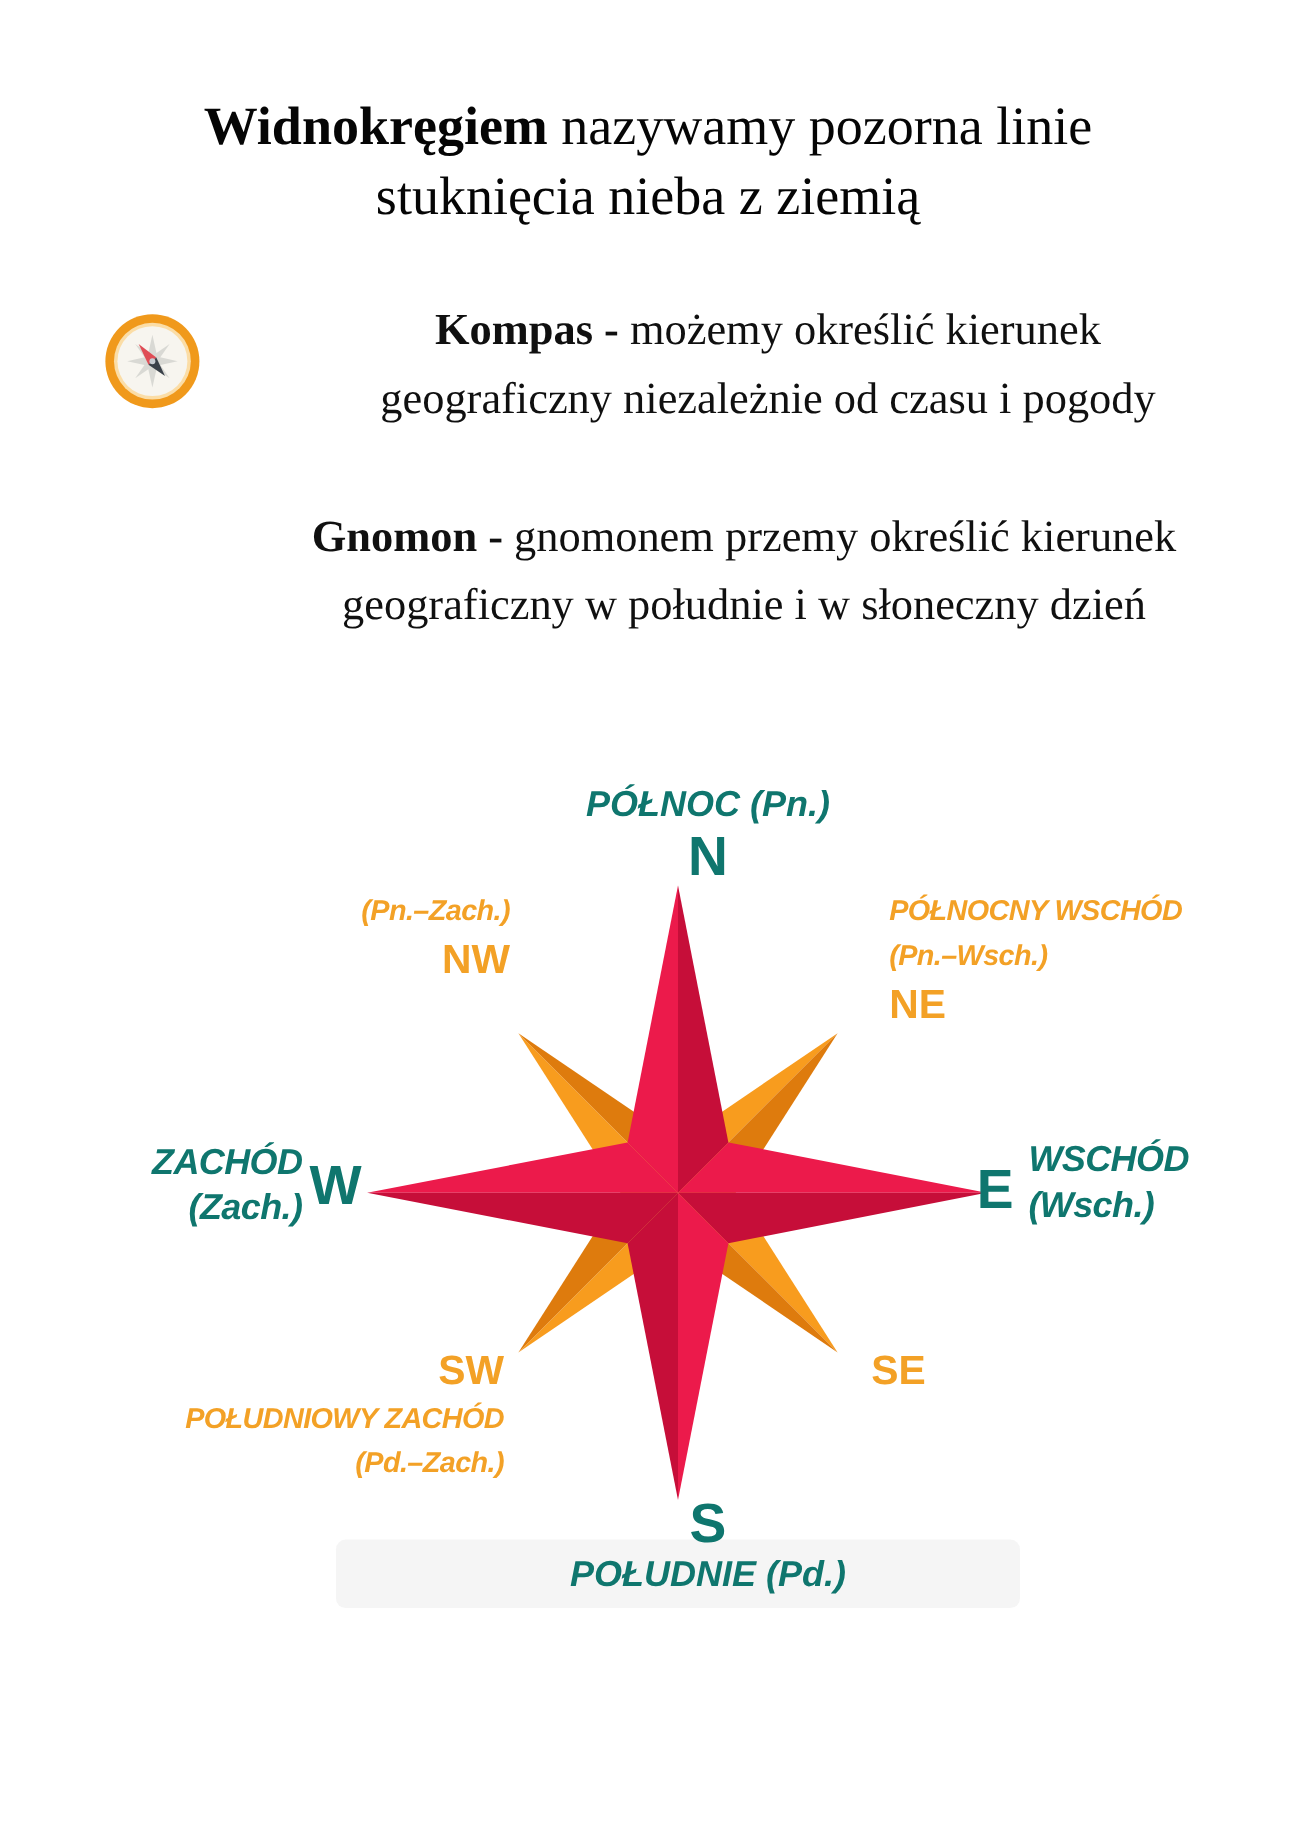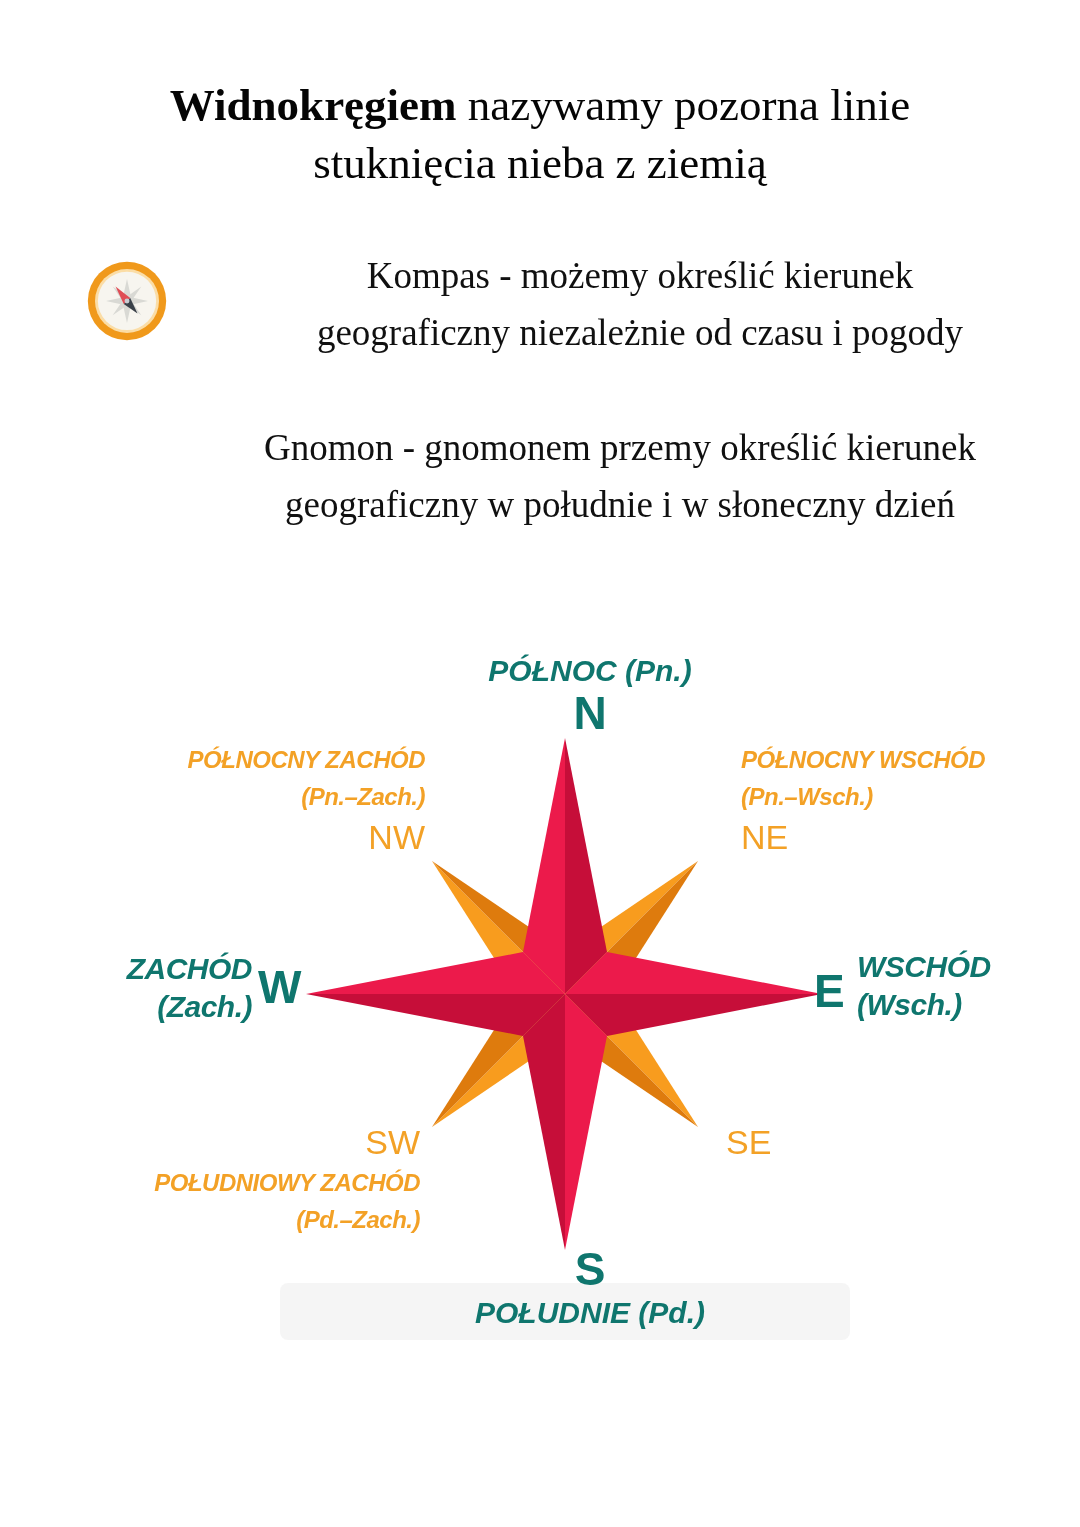--- a/index.html
+++ b/index.html
@@ -4,42 +4,42 @@
 <style>
   html,body{margin:0;padding:0;background:#ffffff;}
   .page{position:relative;width:1080px;height:1527px;background:#ffffff;overflow:hidden;
         font-family:"Liberation Serif",serif;color:#0d0d0d;}
 
   
   .title{position:absolute;top:76px;left:0;width:1080px;text-align:center;
          font-size:45px;line-height:58px;color:#050505;}
   .title .bold{font-weight:bold;}
   .para{position:absolute;text-align:center;font-size:37px;line-height:57px;color:#101010;}
-  .para .bold{font-weight:normal;text-align:right;}
+  .para .bold{font-weight:bold;text-align:right;}
   .para-kompas{top:247px;left:200px;width:880px;}
   .para-gnomon{top:419px;left:140px;width:960px;}
 
   
   .compass-icon{position:absolute;left:84px;top:256px;width:86px;height:88px;}
 
   
   .diagram{position:absolute;left:120px;top:620px;width:940px;height:720px;
            font-family:"Liberation Sans",sans-serif;}
   .rose-svg{position:absolute;left:0;top:0;width:940px;height:720px;}
   .shade-band{position:absolute;left:160px;top:663px;width:570px;height:57px;
               background:#ececec;opacity:.55;border-radius:8px;}
 
   .dir-block{position:absolute;letter-spacing:-0.5px;}
   .align-right{text-align:right;}
   .align-left{text-align:left;}
   .red{color:#0f766e;}
   .orange{color:#f3a126;}
   .dir-name{font-style:italic;font-weight:bold;font-size:24px;line-height:37px;}
   .dir-sub{font-style:italic;font-weight:bold;font-size:24px;line-height:37px;}
-  .dir-letter{font-weight:normal;font-size:34px;line-height:44px;font-style:normal;letter-spacing:0;}
+  .dir-letter{font-weight:bold;font-size:34px;line-height:44px;font-style:normal;letter-spacing:0;}
   .big-name{font-size:30px;line-height:38px;}
   .big-letter{position:absolute;font-weight:bold;font-size:46px;line-height:46px;letter-spacing:0;}
   .center-label{position:absolute;left:0;width:940px;text-align:center;}
   .cap-name{font-style:italic;font-weight:bold;font-size:30px;line-height:38px;}
 </style>
 </head>
 <body>
 
 <div class="page">
 
@@ -103,21 +103,20 @@
         <polygon points="702,374 445,374 487,416" fill="#c60e39"></polygon>
         <polygon points="445,630 487,416 445,374" fill="#ec1a4b"></polygon>
         <polygon points="445,630 403,416 445,374" fill="#c60e39"></polygon>
       </g>
     </svg>
 
     <div class="center-label cap-name red" style="top:32px;">PÓŁNOC (Pn.)</div>
     <div class="center-label big-letter red" style="top:70px;position:absolute;">N</div>
 
     <div class="dir-block align-right orange" style="right:635px;top:121px;">
-      <div class="dir-name">PÓŁNOCNY ZACHÓD</div>
       <div class="dir-sub">(Pn.–Zach.)</div>
       <div class="dir-letter">NW</div>
     </div>
 
     <div class="dir-block align-left orange" style="left:580px;top:121px;margin-left:41px;">
       <div class="dir-name">PÓŁNOCNY WSCHÓD</div>
       <div class="dir-sub">(Pn.–Wsch.)</div>
       <div class="dir-letter">NE</div>
     </div>
 

